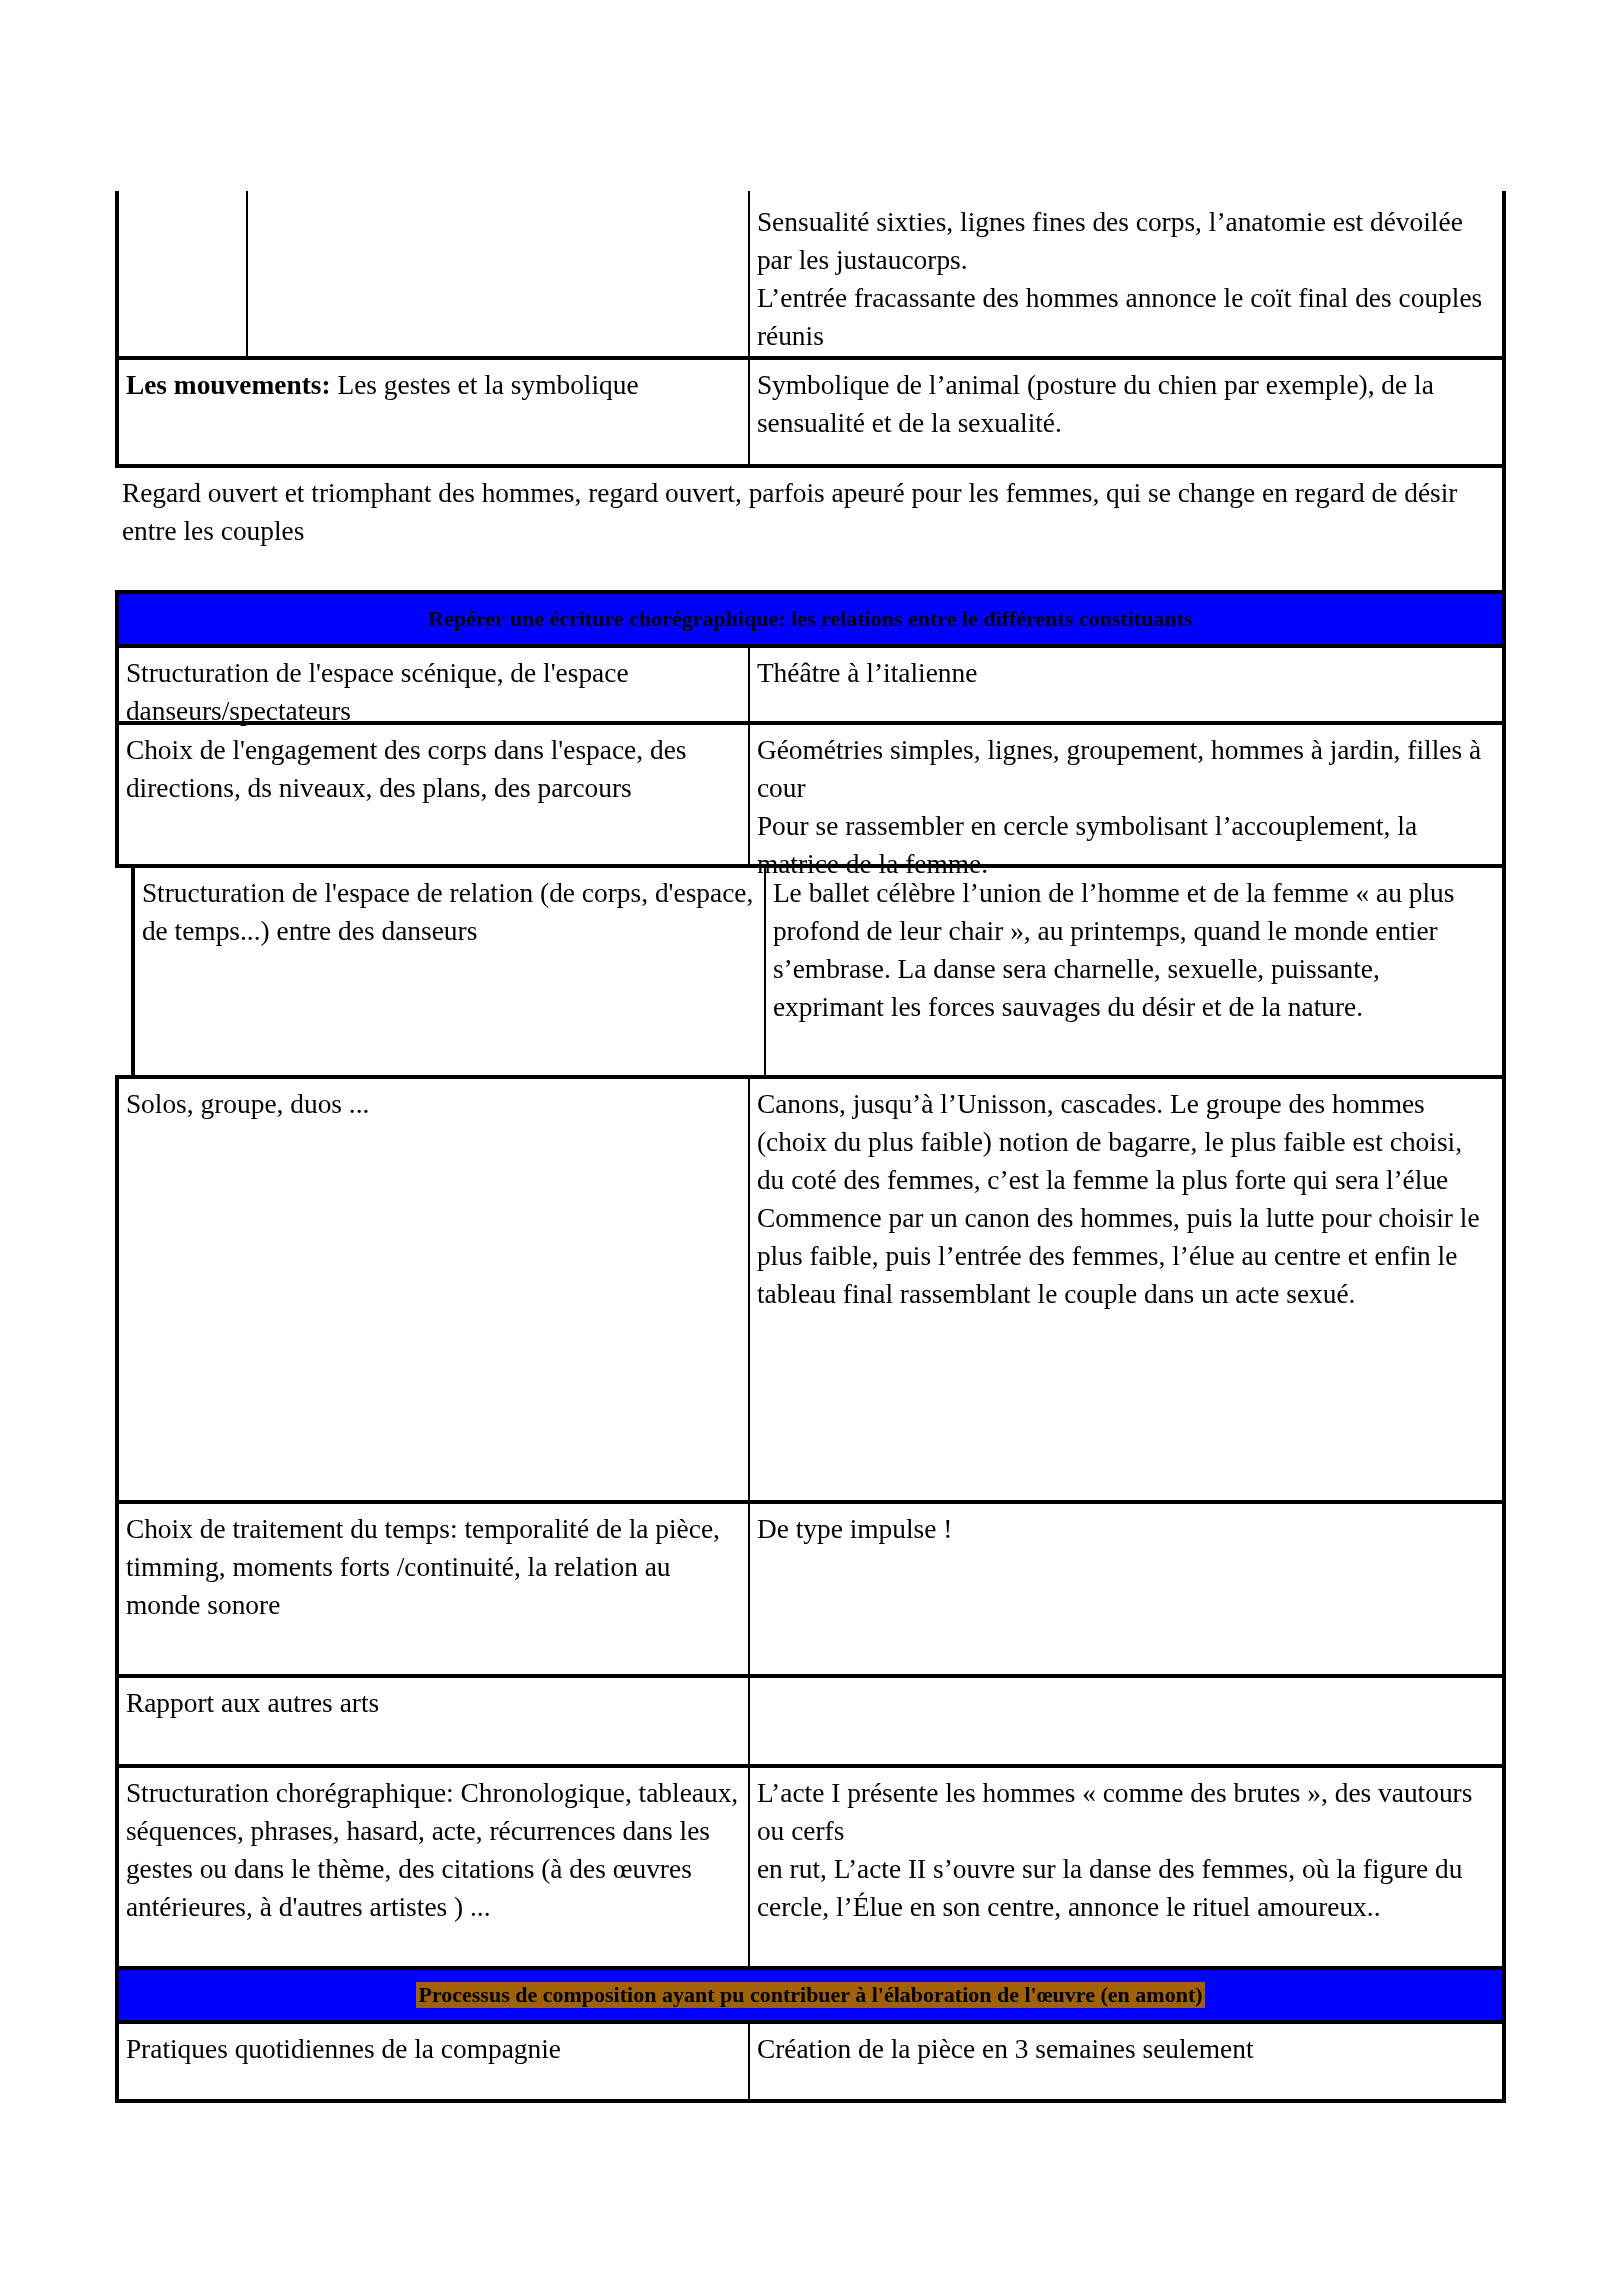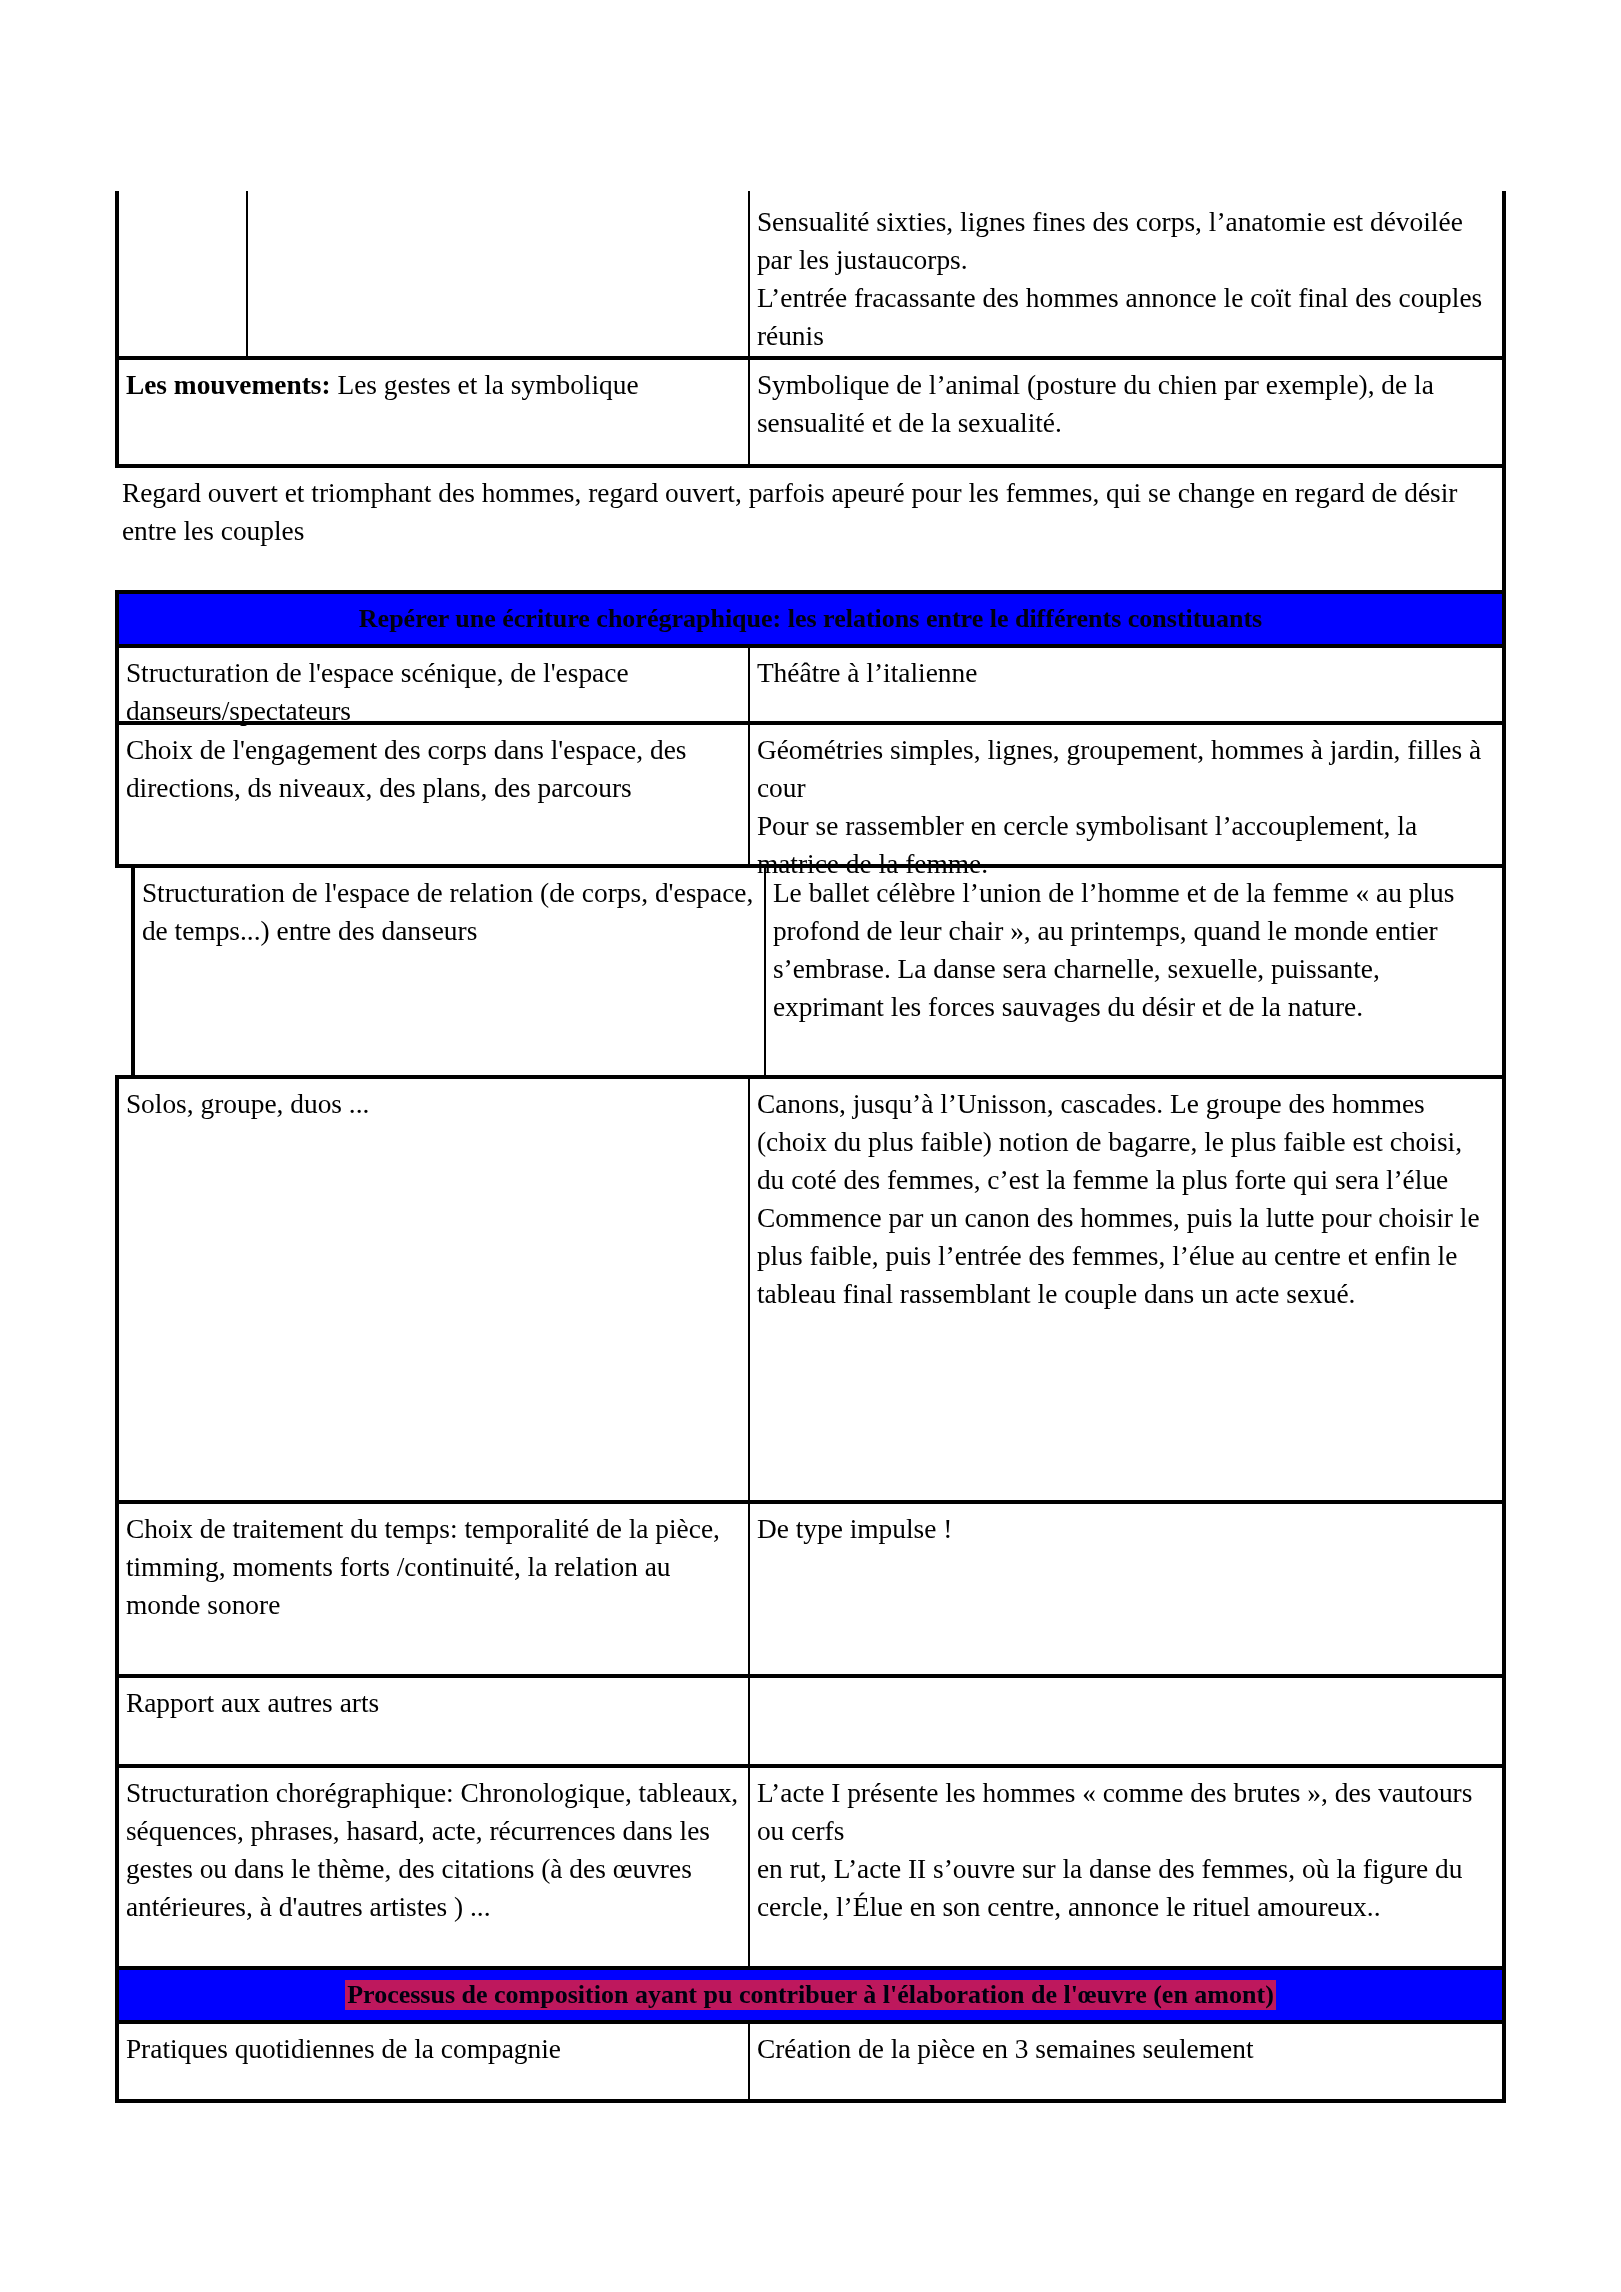--- a/index.html
+++ b/index.html
@@ -7,23 +7,23 @@
          font-family: "Liberation Serif", "DejaVu Serif", serif; color: #000; }
   .tbl { position: absolute; left: 115px; top: 191px; width: 1391px; }
   .row { position: relative; display: flex; border-bottom: 4.9px solid #000; box-sizing: border-box; }
   .row.first { border-top: none; }
   .cell { box-sizing: border-box; font-size: 27.4px; line-height: 38px; padding: 5.9px 6.9px 0 6.9px; white-space: pre-line; }
   .c-left { width: 635px; border-left: 4.9px solid #000; border-right: 2.9px solid #000; }
   .c-right { flex: 1; border-right: 4.9px solid #000; }
   .c-spacer1 { width: 133px; border-left: 4.9px solid #000; border-right: 2.9px solid #000; }
   .c-spacer2 { width: 502px; border-right: 2.9px solid #000; }
   .hdr { background: #0000ff; border-left: 4.9px solid #000; border-right: 4.9px solid #000; border-bottom: 4.9px solid #000;
-         text-align: center; font-weight: bold; font-size: 26px; box-sizing: border-box; display: flex; align-items: center; justify-content: center; }
+         text-align: center; font-weight: bold; font-size: 22px; box-sizing: border-box; display: flex; align-items: center; justify-content: center; }
   .hdr span { color: #000010; }
-  .hdr.hl span { background: #be185d; padding: 0 2px; }
+  .hdr.hl span { background: #a16207; padding: 0 2px; }
   b { font-weight: bold; }
 </style>
 </head>
 <body>
 
 <div class="tbl">
 
   <div class="row first" style="height:169px;">
     <div class="cell c-spacer1"></div>
     <div class="cell c-spacer2"></div>

